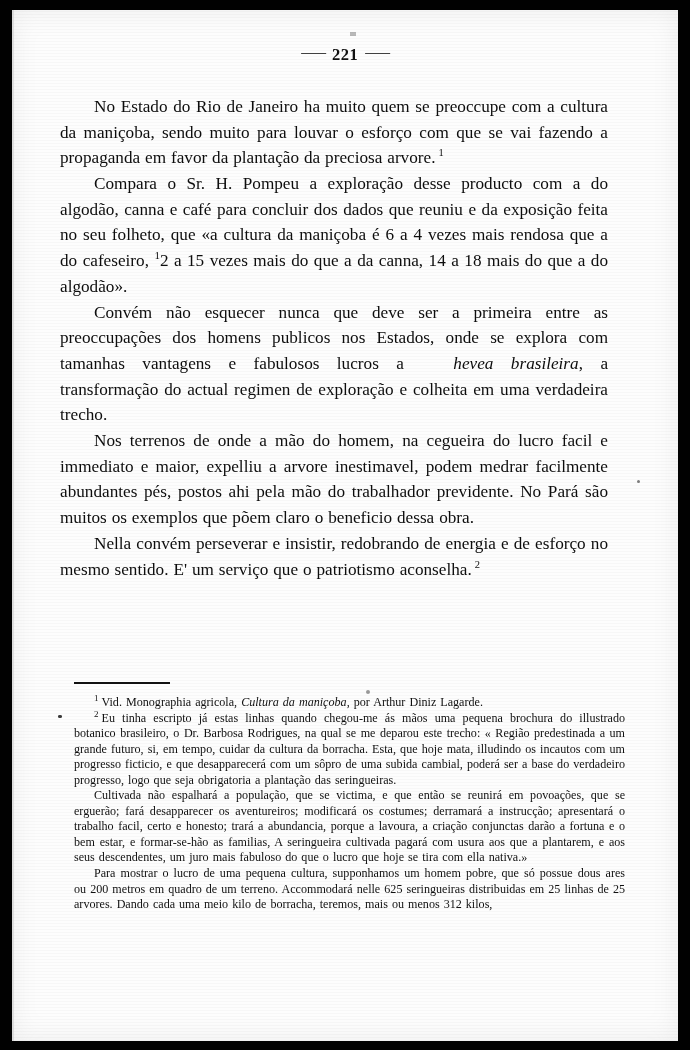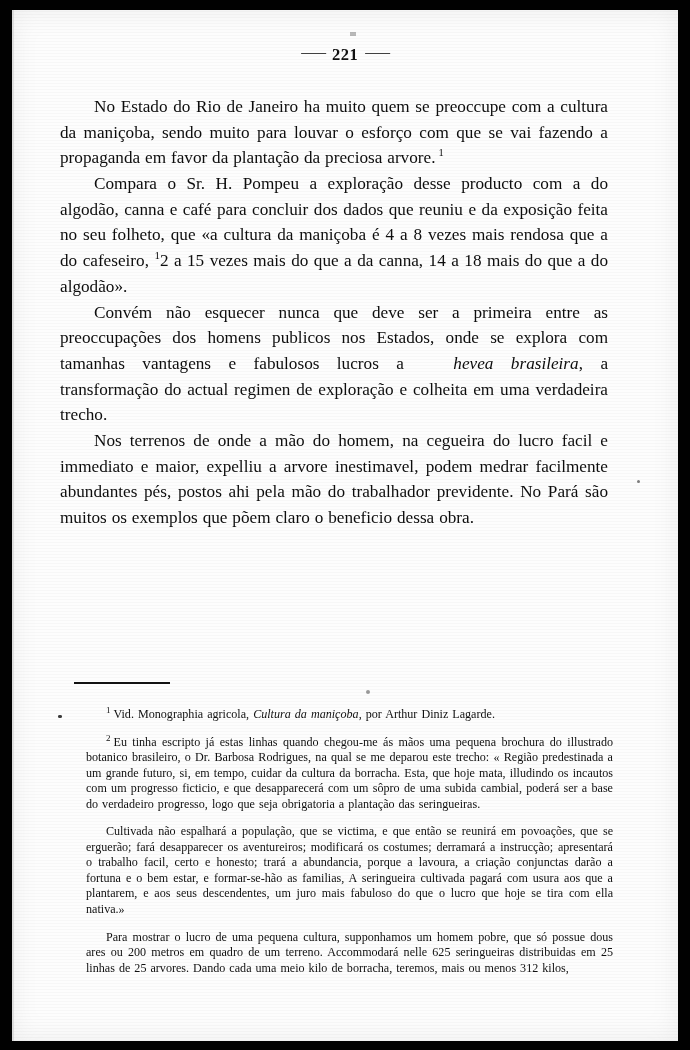--- a/index.html
+++ b/index.html
@@ -154,21 +154,21 @@
     left: 62px;
     top: 685px;
     width: 551px;
     font-size: 12.1px;
     line-height: 15.55px;
     color: #101010;
     text-align: justify;
     word-spacing: 1px;
   }
   .fn {
-    margin: 12px;
+    margin: 0;
     text-indent: 20px;
   }
   .fn .marker {
     font-size: 9px;
     vertical-align: super;
     line-height: 0;
     padding-right: 3px;
   }
   .fn i { font-style: italic; }
 
@@ -190,26 +190,27 @@
     <div class="page-inner">
 
       <div class="folio">
         <span class="dash">—</span><span class="num">221</span><span class="dash">—</span>
       </div>
 
       <div class="body-block">
 
         <p class="para"><span>No Estado do Rio de Janeiro ha muito quem se preoccupe com a cultura da maniçoba, sendo muito para louvar o esforço com que se vai fazendo a propaganda em favor da plantação da preciosa arvore.</span><span class="fn-ref">1</span></p>
 
-        <p class="para"><span>Compara o Sr. H. Pompeu a exploração desse producto com a do algodão, canna e café para concluir dos dados que reuniu e da exposição feita no seu folheto, que «a cultura da maniçoba é 4 a 8 vezes mais rendosa que a do cafeseiro, </span><span class="raised1">1</span><span>2 a 15 vezes mais do que a da canna, 14 a 18 mais do que a do algodão».</span></p>
+        <p class="para"><span>Compara o Sr. H. Pompeu a exploração desse producto com a do algodão, canna e café para concluir dos dados que reuniu e da exposição feita no seu folheto, que «a cultura da maniçoba é 6 a 4 vezes mais rendosa que a do cafeseiro, </span><span class="raised1">1</span><span>2 a 15 vezes mais do que a da canna, 14 a 18 mais do que a do algodão».</span></p>
 
         <p class="para"><span>Convém não esquecer nunca que deve ser a primeira entre as preoccupações dos homens publicos nos Estados, onde se explora com tamanhas vantagens e fabulosos lucros a </span><i>hevea brasileira</i><span>, a transformação do actual regimen de exploração e colheita em uma verdadeira trecho.</span></p>
 
         <p class="para"><span>Nos terrenos de onde a mão do homem, na cegueira do lucro facil e immediato e maior, expelliu a arvore inestimavel, podem medrar facilmente abundantes pés, postos ahi pela mão do trabalhador previdente. No Pará são muitos os exemplos que põem claro o beneficio dessa obra.</span></p>
 
+        <p class="para"><span>Nella convém perseverar e insistir, redobrando de energia e de esforço no mesmo sentido. E' um serviço que o patriotismo aconselha.</span><span class="fn-ref">2</span></p>
 
       </div>
 
       <div class="fn-rule"></div>
 
       <div class="speck"></div>
       <div class="speck2"></div>
       <div class="speck3"></div>
       <div class="speck4"></div>
 

